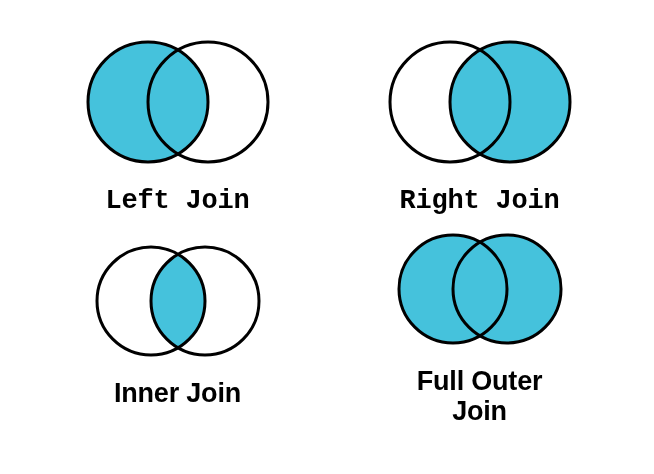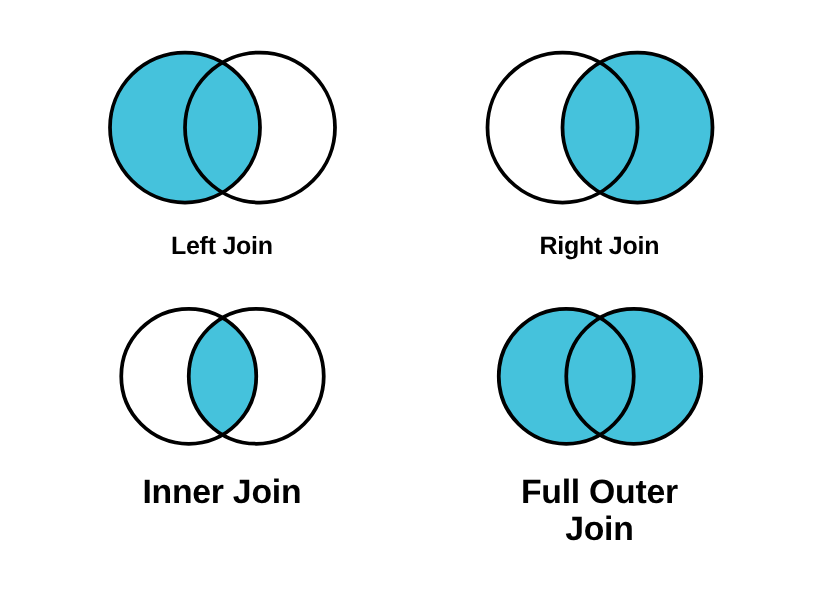--- a/index.html
+++ b/index.html
@@ -35,24 +35,24 @@
     color: #000000;
     text-align: center;
     line-height: 1.12;
     white-space: pre-line;
     letter-spacing: -0.2px;
   }
   
   #cell-left-join   { left: 50px;  top: 34px;  width: 255px; }
   #cell-right-join  { left: 352px; top: 34px;  width: 255px; }
   #cell-inner-join  { left: 50px;  top: 240px; width: 255px; }
-  #cell-full-outer  { left: 352px; top: 240px; width: 255px; }
+  #cell-full-outer  { left: 352px; top: 228px; width: 255px; }
 
   #cell-left-join  .venn-label,
-  #cell-right-join .venn-label { font-size: 20px; margin-top: 16px; }
+  #cell-right-join .venn-label { font-size: 27px; margin-top: 16px; font-family: Liberation Mono, monospace; }
   #cell-inner-join .venn-label,
   #cell-full-outer .venn-label { font-size: 27px; margin-top: 16px; }
 </style>
 </head>
 <body>
 
 <div id="venn-board">
 
   <div class="venn-cell" id="cell-left-join">
     <svg class="venn-figure" width="230" height="136" viewBox="0 0 230 136">

